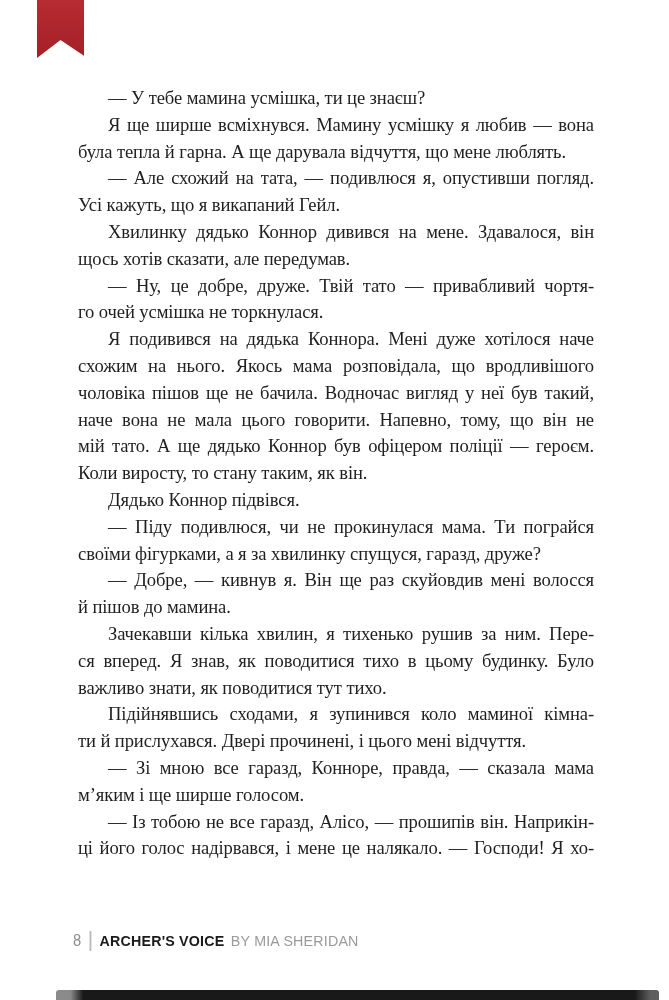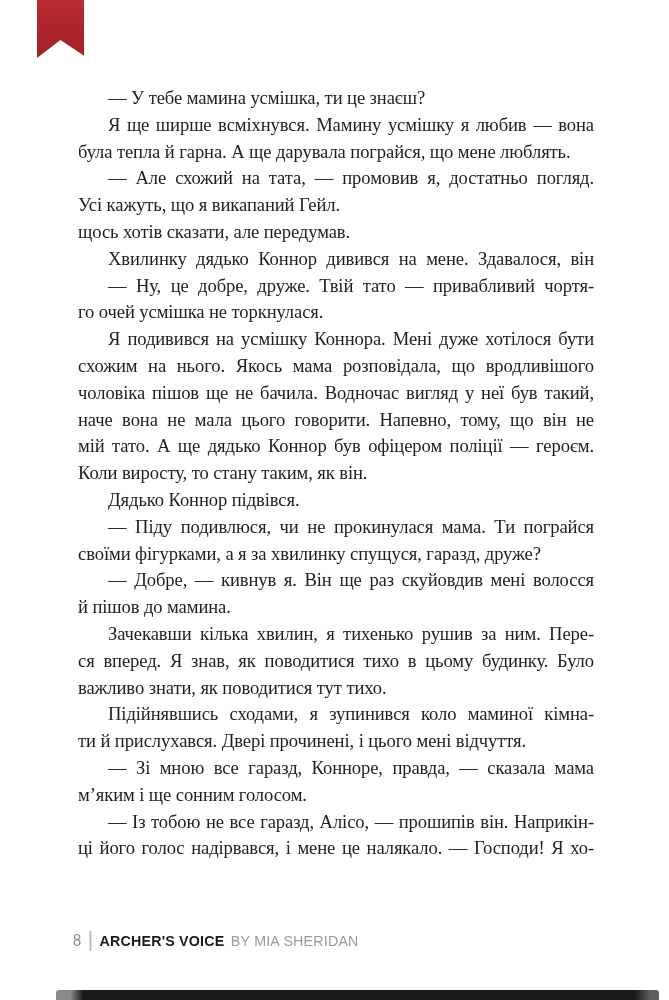--- a/index.html
+++ b/index.html
@@ -99,45 +99,45 @@
 </head>
 <body>
 
 <div class="page">
 
   <div class="ribbon"></div>
 
   <main class="text-block">
       <div class="line indent end">— У тебе мамина усмішка, ти це знаєш?</div>
       <div class="line indent">Я ще ширше всміхнувся. Мамину усмішку я любив — вона</div>
-      <div class="line end">була тепла й гарна. А ще дарувала пограйся, що мене люблять.</div>
-      <div class="line indent">— Але схожий на тата, — промовив я, достатньо погляд.</div>
+      <div class="line end">була тепла й гарна. А ще дарувала відчуття, що мене люблять.</div>
+      <div class="line indent">— Але схожий на тата, — подивлюся я, опустивши погляд.</div>
       <div class="line end">Усі кажуть, що я викапаний Гейл.</div>
+      <div class="line indent">Хвилинку дядько Коннор дивився на мене. Здавалося, він</div>
       <div class="line end">щось хотів сказати, але передумав.</div>
-      <div class="line indent">Хвилинку дядько Коннор дивився на мене. Здавалося, він</div>
       <div class="line indent">— Ну, це добре, друже. Твій тато — привабливий чортя-</div>
       <div class="line end">го очей усмішка не торкнулася.</div>
-      <div class="line indent">Я подивився на усмішку Коннора. Мені дуже хотілося бути</div>
+      <div class="line indent">Я подивився на дядька Коннора. Мені дуже хотілося наче</div>
       <div class="line">схожим на нього. Якось мама розповідала, що вродливішого</div>
       <div class="line">чоловіка пішов ще не бачила. Водночас вигляд у неї був такий,</div>
       <div class="line">наче вона не мала цього говорити. Напевно, тому, що він не</div>
       <div class="line">мій тато. А ще дядько Коннор був офіцером поліції — героєм.</div>
       <div class="line end">Коли виросту, то стану таким, як він.</div>
       <div class="line indent end">Дядько Коннор підвівся.</div>
       <div class="line indent">— Піду подивлюся, чи не прокинулася мама. Ти пограйся</div>
       <div class="line end">своїми фігурками, а я за хвилинку спущуся, гаразд, друже?</div>
       <div class="line indent">— Добре, — кивнув я. Він ще раз скуйовдив мені волосся</div>
       <div class="line end">й пішов до мамина.</div>
       <div class="line indent">Зачекавши кілька хвилин, я тихенько рушив за ним. Пере-</div>
       <div class="line">ся вперед. Я знав, як поводитися тихо в цьому будинку. Було</div>
       <div class="line end">важливо знати, як поводитися тут тихо.</div>
       <div class="line indent">Підійнявшись сходами, я зупинився коло маминої кімна-</div>
       <div class="line end">ти й прислухався. Двері прочинені, і цього мені відчуття.</div>
       <div class="line indent">— Зі мною все гаразд, Конноре, правда, — сказала мама</div>
-      <div class="line end">м’яким і ще сонним голосом.</div>
+      <div class="line end">м’яким і ще ширше голосом.</div>
       <div class="line indent">— Із тобою не все гаразд, Алісо, — прошипів він. Наприкін-</div>
       <div class="line">ці його голос надірвався, і мене це налякало. — Господи! Я хо-</div>
     </main>
 
   <footer class="footer">
     <span class="pagenum">8</span>
     <span class="sep"></span>
     <span class="title">ARCHER'S VOICE</span>
     <span class="byline">BY MIA SHERIDAN</span>
   </footer>

